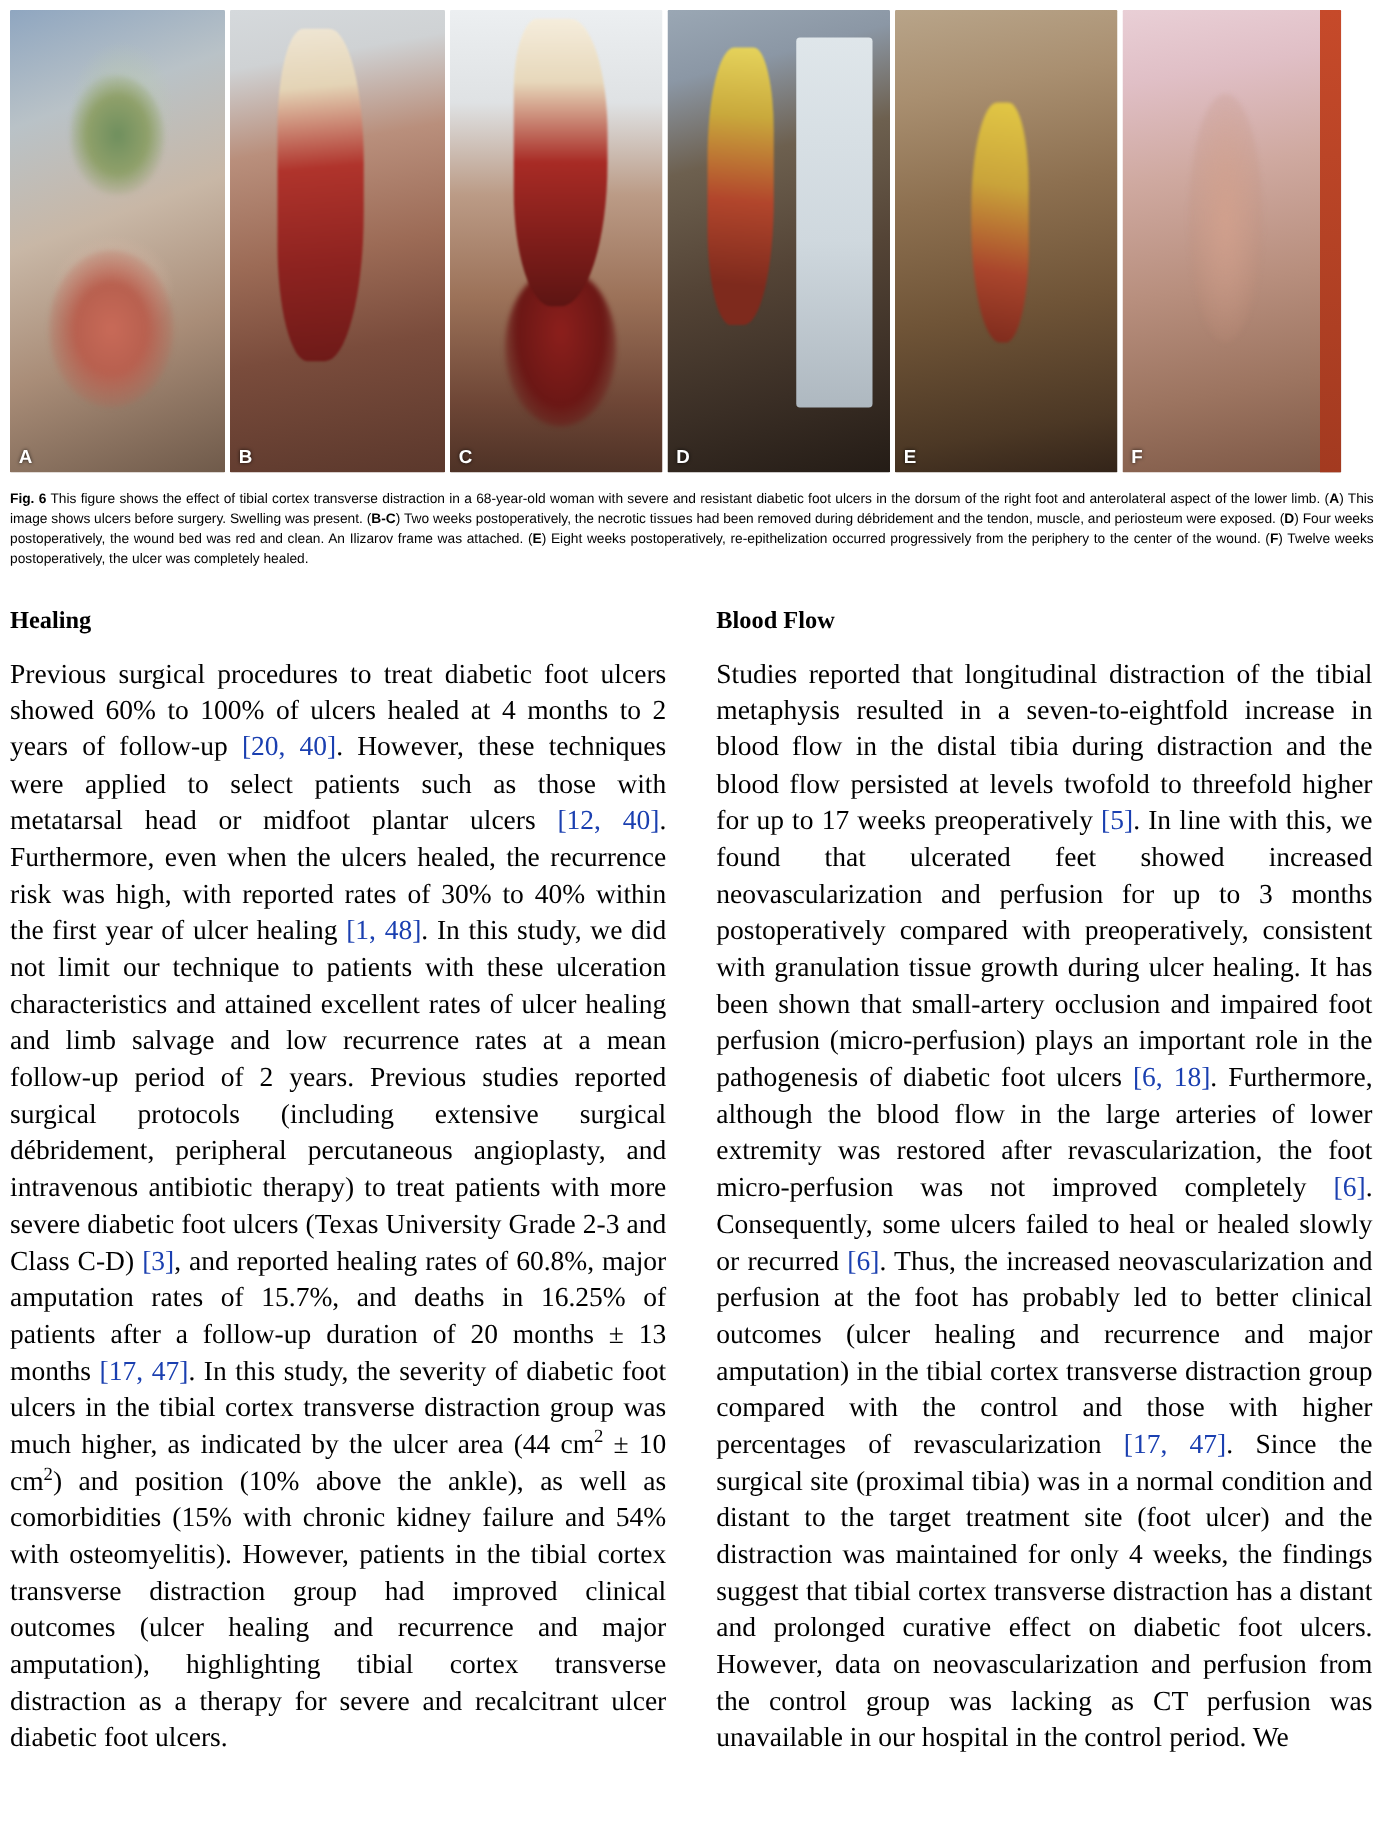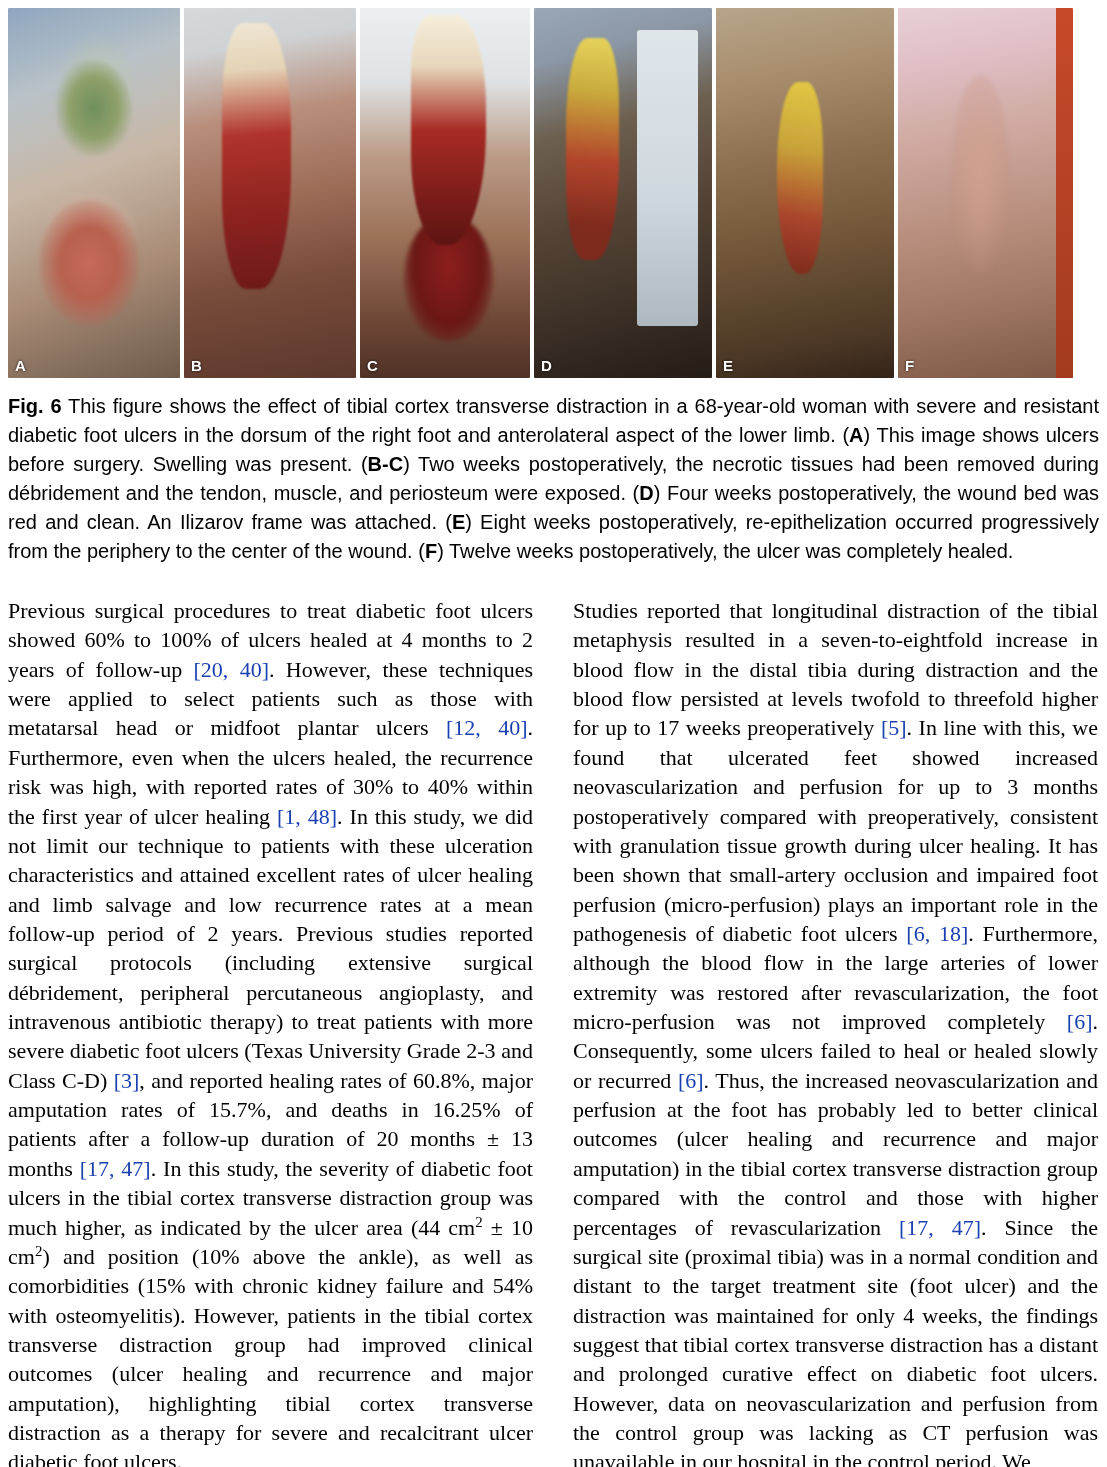--- a/index.html
+++ b/index.html
@@ -179,21 +179,21 @@
     content: "";
     position: absolute;
     right: 0; top: 0;
     width: 10%; height: 100%;
     background: linear-gradient(180deg, #c64a2a, #a33a20);
   }
 
   
   .caption {
     font-family: "Liberation Sans", sans-serif;
-    font-size: 20px;
+    font-size: 11px;
     line-height: 1.45;
     text-align: justify;
     padding: 14px 8px 0 8px;
     box-sizing: border-box;
     color: #000;
   }
   .caption b { font-weight: bold; }
 
   
   .columns {
@@ -253,20 +253,22 @@
       <span class="panel-label">F</span>
     </div>
   </div>
 
   <div class="caption">
     <b>Fig. 6</b><span> This figure shows the effect of tibial cortex transverse distraction in a 68-year-old woman with severe and resistant diabetic foot ulcers in the dorsum of the right foot and anterolateral aspect of the lower limb. (</span><b>A</b><span>) This image shows ulcers before surgery. Swelling was present. (</span><b>B-C</b><span>) Two weeks postoperatively, the necrotic tissues had been removed during débridement and the tendon, muscle, and periosteum were exposed. (</span><b>D</b><span>) Four weeks postoperatively, the wound bed was red and clean. An Ilizarov frame was attached. (</span><b>E</b><span>) Eight weeks postoperatively, re-epithelization occurred progressively from the periphery to the center of the wound. (</span><b>F</b><span>) Twelve weeks postoperatively, the ulcer was completely healed.</span>
   </div>
 
   <div class="columns">
     <div class="col">
+      <h2 class="sec-head">Healing</h2>
       <p class="body-text"><span>Previous surgical procedures to treat diabetic foot ulcers showed 60% to 100% of ulcers healed at 4 months to 2 years of follow-up </span><span class="ref">[20, 40]</span><span>. However, these techniques were applied to select patients such as those with metatarsal head or midfoot plantar ulcers </span><span class="ref">[12, 40]</span><span>. Furthermore, even when the ulcers healed, the recurrence risk was high, with reported rates of 30% to 40% within the first year of ulcer healing </span><span class="ref">[1, 48]</span><span>. In this study, we did not limit our technique to patients with these ulceration characteristics and attained excellent rates of ulcer healing and limb salvage and low recurrence rates at a mean follow-up period of 2 years. Previous studies reported surgical protocols (including extensive surgical débridement, peripheral percutaneous angioplasty, and intravenous antibiotic therapy) to treat patients with more severe diabetic foot ulcers (Texas University Grade 2-3 and Class C-D) </span><span class="ref">[3]</span><span>, and reported healing rates of 60.8%, major amputation rates of 15.7%, and deaths in 16.25% of patients after a follow-up duration of 20 months ± 13 months </span><span class="ref">[17, 47]</span><span>. In this study, the severity of diabetic foot ulcers in the tibial cortex transverse distraction group was much higher, as indicated by the ulcer area (44 cm</span><sup>2</sup><span> ± 10 cm</span><sup>2</sup><span>) and position (10% above the ankle), as well as comorbidities (15% with chronic kidney failure and 54% with osteomyelitis). However, patients in the tibial cortex transverse distraction group had improved clinical outcomes (ulcer healing and recurrence and major amputation), highlighting tibial cortex transverse distraction as a therapy for severe and recalcitrant ulcer diabetic foot ulcers.</span></p>
     </div>
     <div class="col">
+      <h2 class="sec-head">Blood Flow</h2>
       <p class="body-text"><span>Studies reported that longitudinal distraction of the tibial metaphysis resulted in a seven-to-eightfold increase in blood flow in the distal tibia during distraction and the blood flow persisted at levels twofold to threefold higher for up to 17 weeks preoperatively </span><span class="ref">[5]</span><span>. In line with this, we found that ulcerated feet showed increased neovascularization and perfusion for up to 3 months postoperatively compared with preoperatively, consistent with granulation tissue growth during ulcer healing. It has been shown that small-artery occlusion and impaired foot perfusion (micro-perfusion) plays an important role in the pathogenesis of diabetic foot ulcers </span><span class="ref">[6, 18]</span><span>. Furthermore, although the blood flow in the large arteries of lower extremity was restored after revascularization, the foot micro-perfusion was not improved completely </span><span class="ref">[6]</span><span>. Consequently, some ulcers failed to heal or healed slowly or recurred </span><span class="ref">[6]</span><span>. Thus, the increased neovascularization and perfusion at the foot has probably led to better clinical outcomes (ulcer healing and recurrence and major amputation) in the tibial cortex transverse distraction group compared with the control and those with higher percentages of revascularization </span><span class="ref">[17, 47]</span><span>. Since the surgical site (proximal tibia) was in a normal condition and distant to the target treatment site (foot ulcer) and the distraction was maintained for only 4 weeks, the findings suggest that tibial cortex transverse distraction has a distant and prolonged curative effect on diabetic foot ulcers. However, data on neovascularization and perfusion from the control group was lacking as CT perfusion was unavailable in our hospital in the control period. We</span></p>
     </div>
   </div>
 
 </div>
 
 </body></html>

